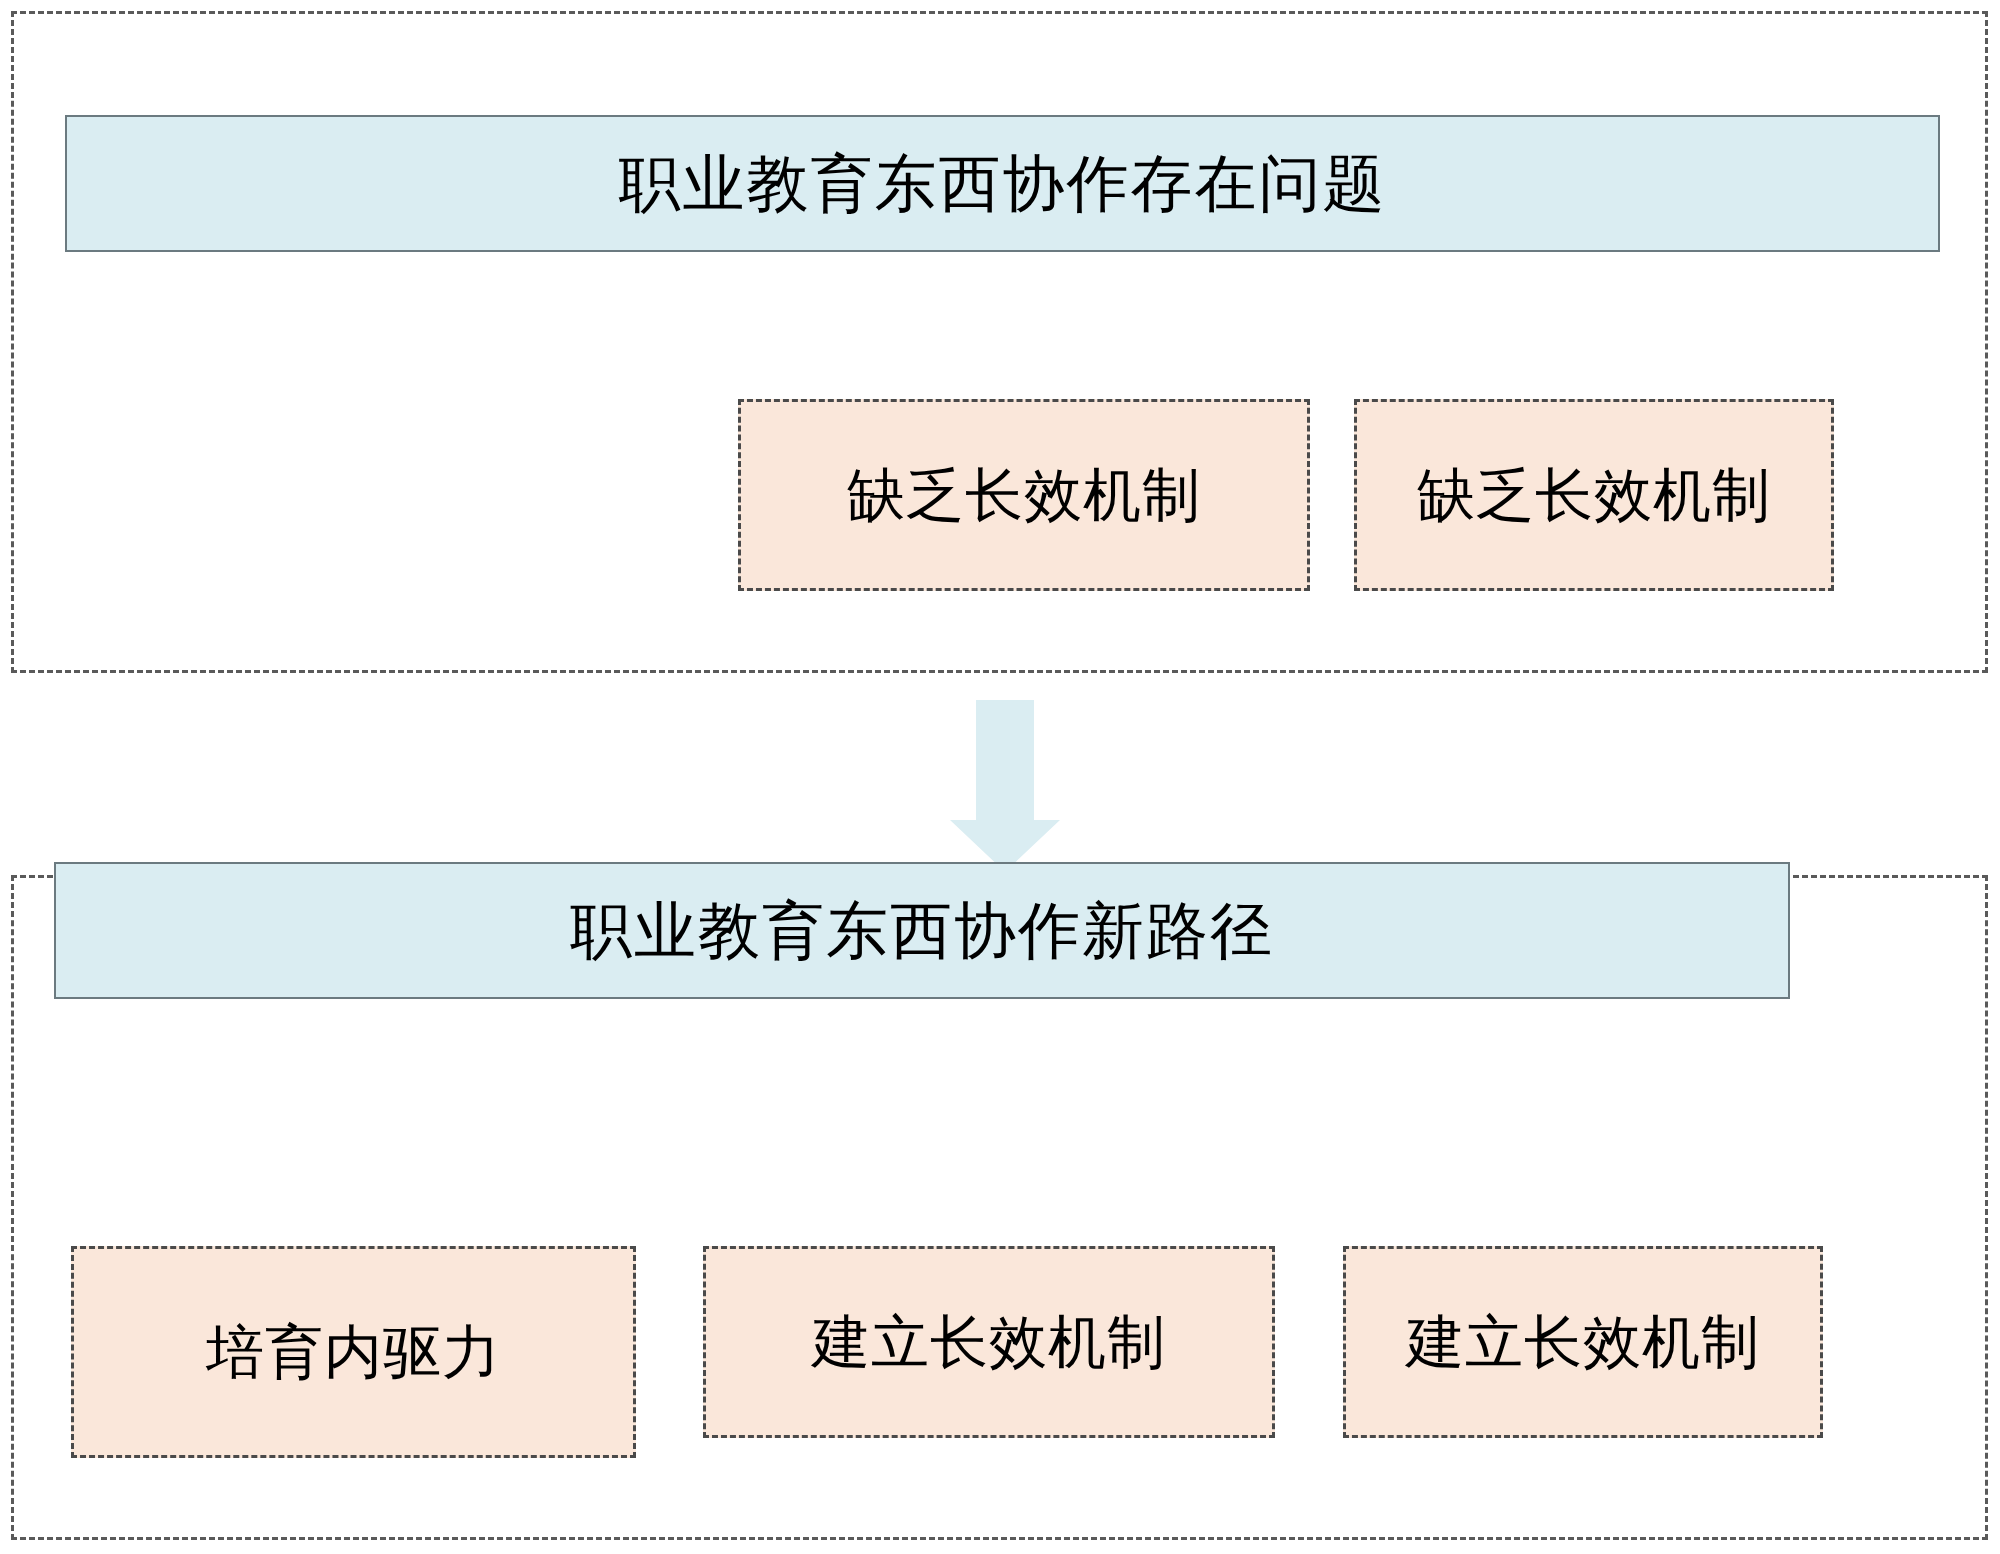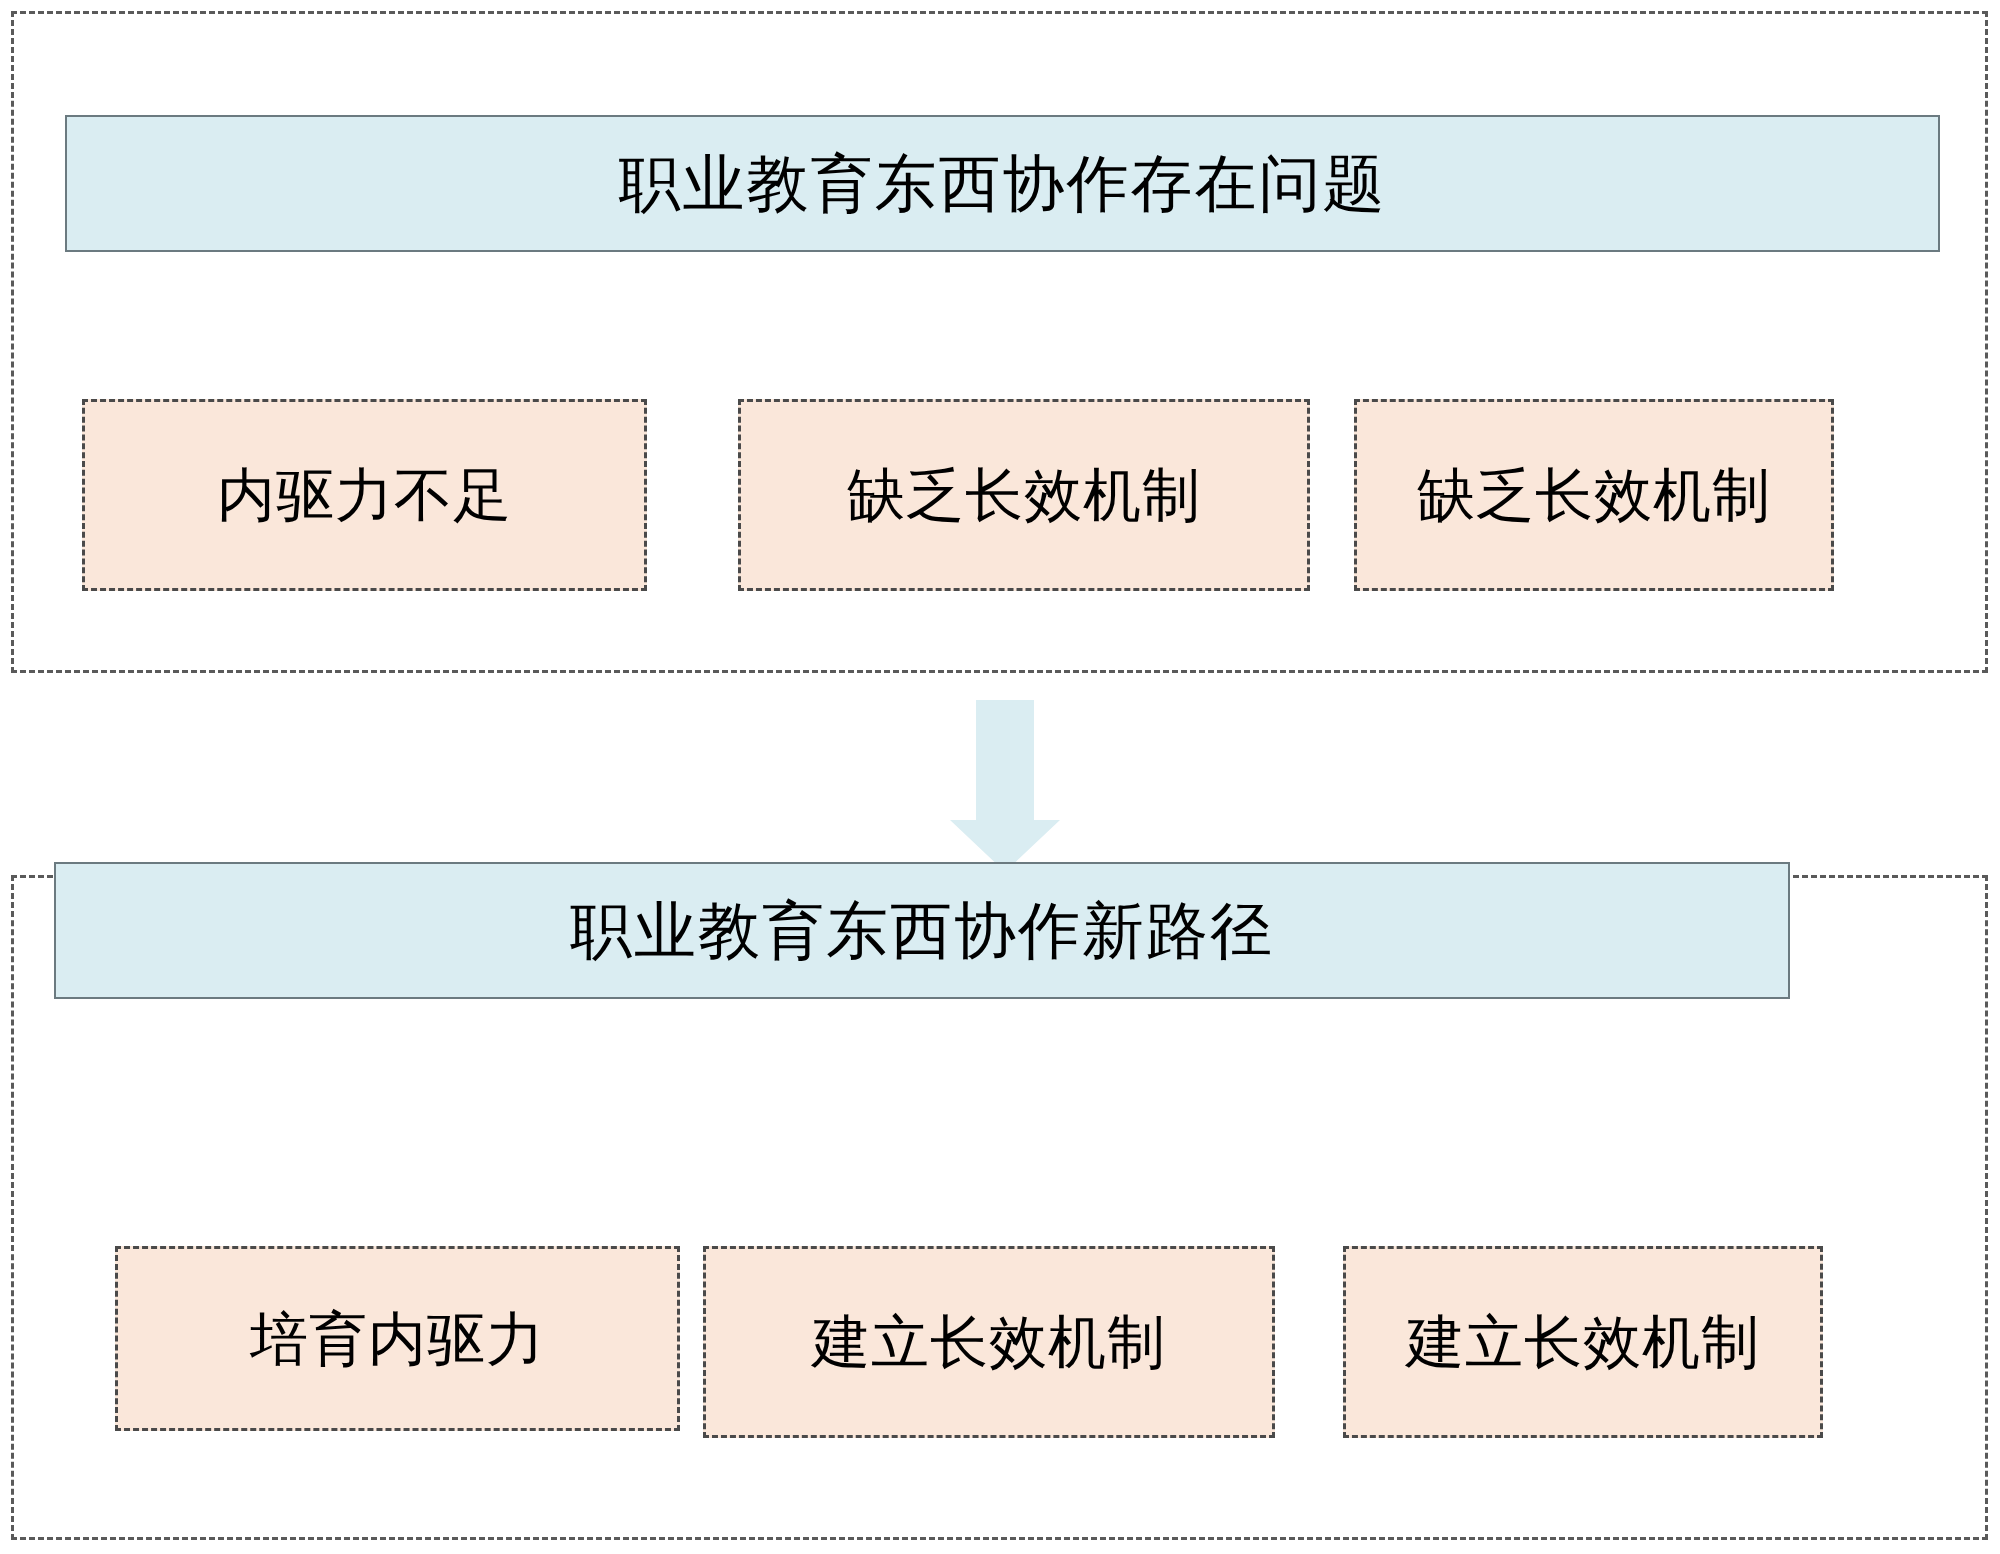--- a/index.html
+++ b/index.html
@@ -113,23 +113,20 @@
 <body>
 
 <div id="canvas">
 
   <div class="section section-problems">
 
     <div class="banner banner-problems">
       <span class="banner-text">职业教育东西协作存在问题</span>
     </div>
 
-    <div class="item-box row-top col-1">
-      <span class="item-text">内驱力不足</span>
-    </div>
 
     <div class="item-box row-top col-2">
       <span class="item-text">缺乏长效机制</span>
     </div>
 
     <div class="item-box row-top col-3">
       <span class="item-text">缺乏长效机制</span>
     </div>
 
   </div>
@@ -137,21 +134,21 @@
   <svg class="arrow" viewBox="0 0 150 172">
     <polygon points="46,0 104,0 104,120 130,120 75,172 20,120 46,120" fill="#daedf2"></polygon>
   </svg>
 
   <div class="section section-paths">
 
     <div class="banner banner-paths" style="top:-16px; left:40px;">
       <span class="banner-text">职业教育东西协作新路径</span>
     </div>
 
-    <div class="item-box col-1" style="top:368px; height:185px; left:57px;margin-left:44px;">
+    <div class="item-box col-1" style="top:368px; height:212px; left:57px;">
       <span class="item-text">培育内驱力</span>
     </div>
 
     <div class="item-box col-2" style="top:368px; height:192px; left:689px;">
       <span class="item-text">建立长效机制</span>
     </div>
 
     <div class="item-box col-3" style="top:368px; height:192px; left:1329px;">
       <span class="item-text">建立长效机制</span>
     </div>

